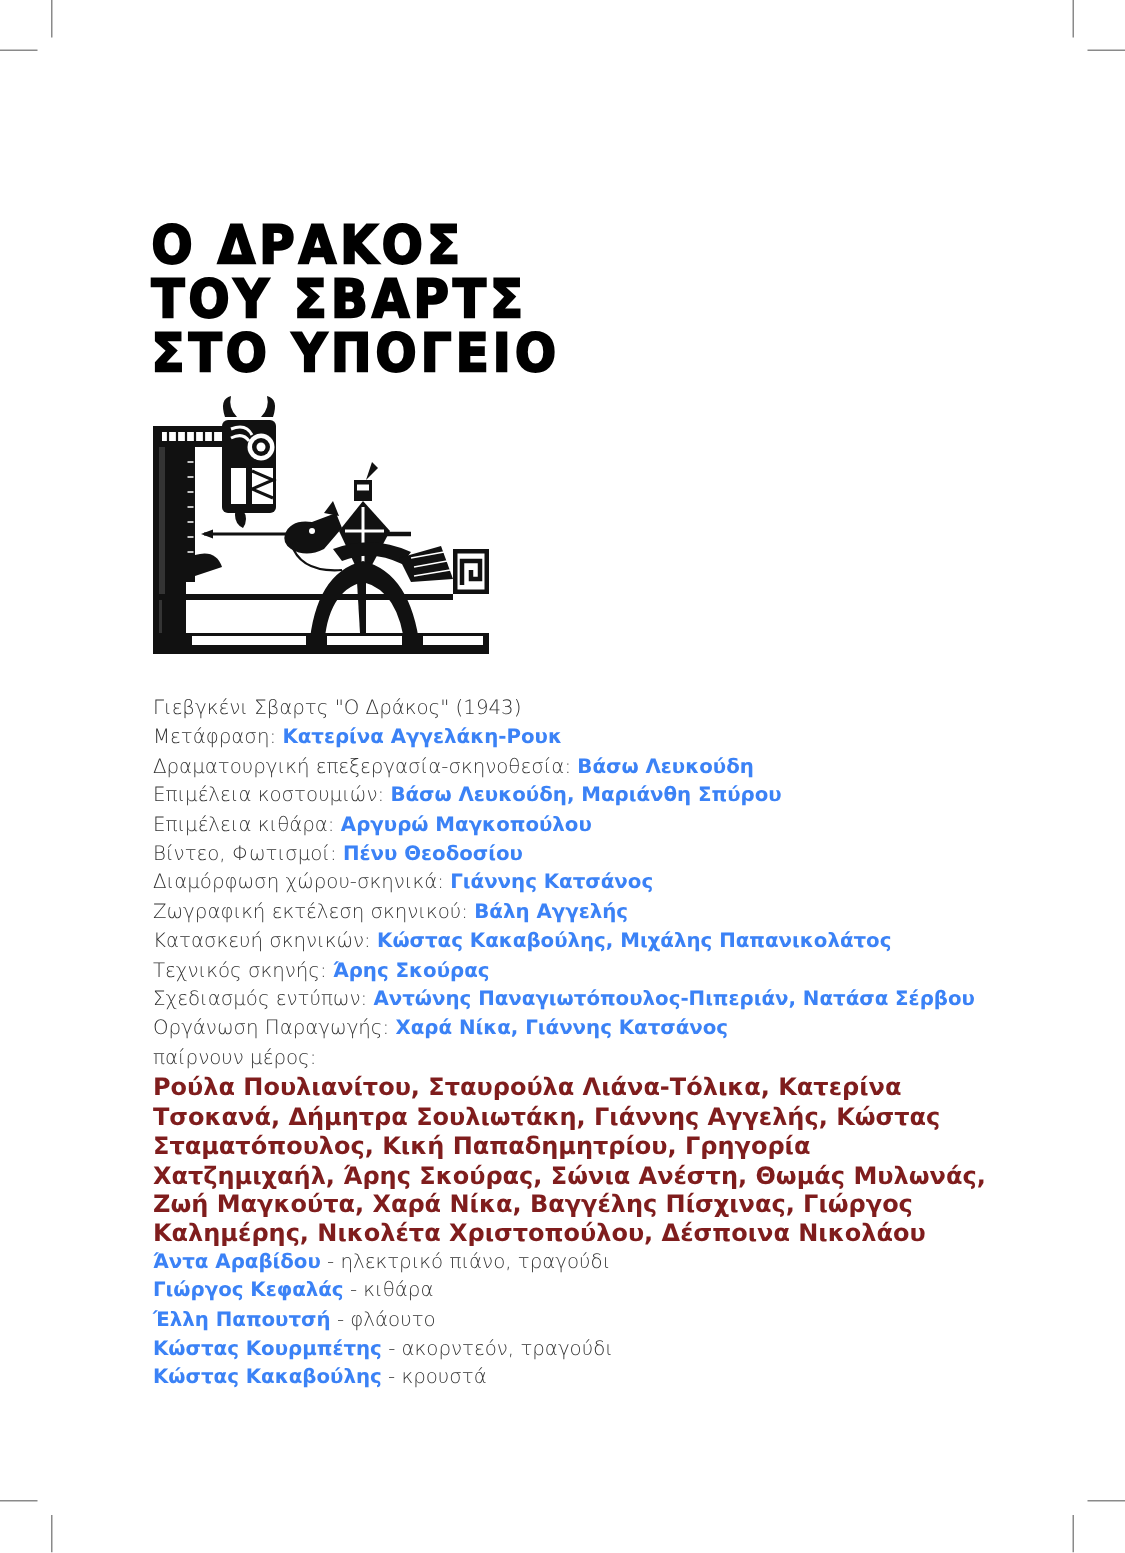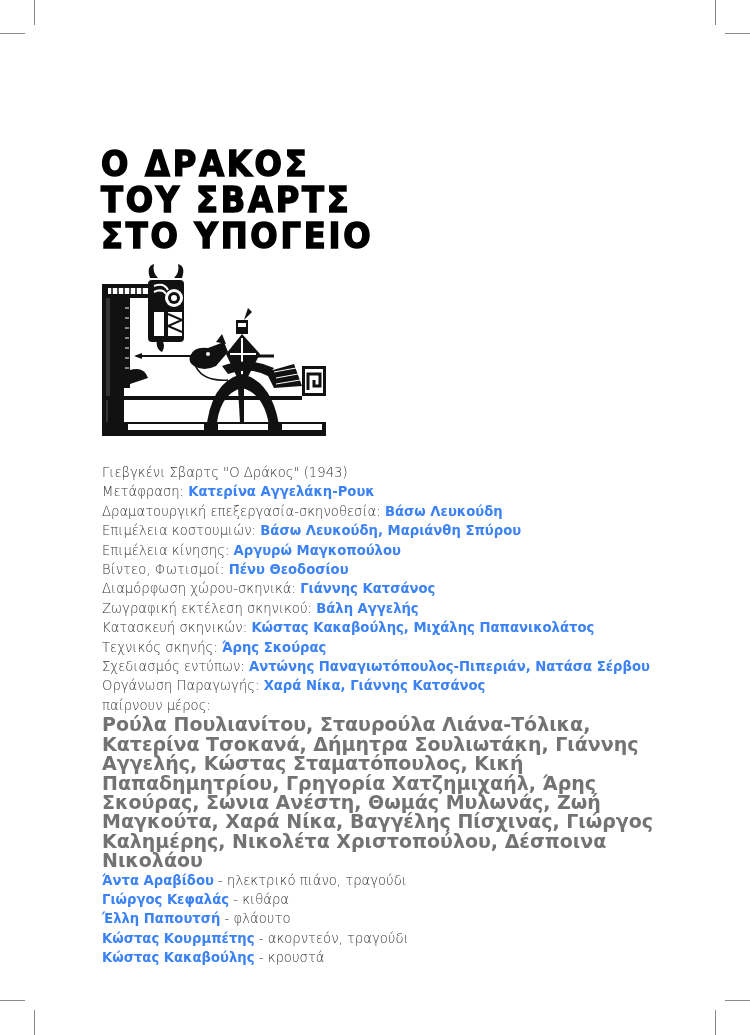--- a/index.html
+++ b/index.html
@@ -22,21 +22,21 @@
 
     .illustration { position: absolute; left: 98px; top: 262px; width: 230px; height: 180px; }
 
     .credits {
       position: absolute; left: 102px; top: 463px; width: 600px;
       font-size: 13.2px; line-height: 19.4px; color: #2a2a2a;
     }
     .credits .line { white-space: nowrap; }
     .credits .role { font-weight: 300; color: #333; }
     .credits .name { font-weight: bold; color: #3b82f6; }
-    .cast { font-weight: bold; color: #737373; font-size: 19px; line-height: 19.4px; white-space: normal; width: 560px; }
+    .cast { font-weight: bold; color: #7f1d1d; font-size: 16px; line-height: 19.4px; white-space: normal; width: 560px; }
   </style>
 </head>
 <body>
 
 <div class="crop v" style="left:34px;top:0;"></div>
 <div class="crop h" style="left:0;top:33px;"></div>
 <div class="crop v" style="left:715px;top:0;"></div>
 <div class="crop h" style="left:725px;top:33px;"></div>
 <div class="crop h" style="left:0;top:1000px;"></div>
 <div class="crop v" style="left:34px;top:1010px;"></div>
@@ -130,21 +130,21 @@
     <rect x="10" y="138" width="4" height="24" fill="#111"></rect>
   </svg>
 </div>
 
 <div class="credits">
   <div class="line role">Γιεβγκένι Σβαρτς "Ο Δράκος"  (1943)</div>
 
   <div class="line"><span class="role">Μετάφραση: </span><span class="name">Κατερίνα Αγγελάκη-Ρουκ</span></div>
   <div class="line"><span class="role">Δραματουργική επεξεργασία-σκηνοθεσία: </span><span class="name">Βάσω Λευκούδη</span></div>
   <div class="line"><span class="role">Επιμέλεια κοστουμιών: </span><span class="name">Βάσω Λευκούδη, Μαριάνθη Σπύρου</span></div>
-  <div class="line"><span class="role">Επιμέλεια κίνησης: </span><span class="name">Αργυρώ Μαγκοπούλου</span></div>
+  <div class="line"><span class="role">Επιμέλεια κιθάρα: </span><span class="name">Αργυρώ Μαγκοπούλου</span></div>
   <div class="line"><span class="role">Βίντεο, Φωτισμοί: </span><span class="name">Πένυ Θεοδοσίου</span></div>
   <div class="line"><span class="role">Διαμόρφωση χώρου-σκηνικά: </span><span class="name">Γιάννης Κατσάνος</span></div>
   <div class="line"><span class="role">Ζωγραφική εκτέλεση σκηνικού: </span><span class="name">Βάλη Αγγελής</span></div>
   <div class="line"><span class="role">Κατασκευή σκηνικών: </span><span class="name">Κώστας Κακαβούλης, Μιχάλης Παπανικολάτος</span></div>
   <div class="line"><span class="role">Τεχνικός σκηνής: </span><span class="name">Άρης Σκούρας</span></div>
   <div class="line"><span class="role">Σχεδιασμός εντύπων: </span><span class="name">Αντώνης Παναγιωτόπουλος-Πιπεριάν, Νατάσα Σέρβου</span></div>
   <div class="line"><span class="role">Οργάνωση Παραγωγής: </span><span class="name">Χαρά Νίκα, Γιάννης Κατσάνος</span></div>
 
   <div class="line role">παίρνουν μέρος:</div>
   <div class="cast">Ρούλα Πουλιανίτου, Σταυρούλα Λιάνα-Τόλικα, Κατερίνα Τσοκανά, Δήμητρα Σουλιωτάκη, Γιάννης Αγγελής, Κώστας Σταματόπουλος, Κική Παπαδημητρίου, Γρηγορία Χατζημιχαήλ, Άρης Σκούρας, Σώνια Ανέστη, Θωμάς Μυλωνάς, Ζωή Μαγκούτα, Χαρά Νίκα, Βαγγέλης Πίσχινας, Γιώργος Καλημέρης, Νικολέτα Χριστοπούλου, Δέσποινα Νικολάου</div>

